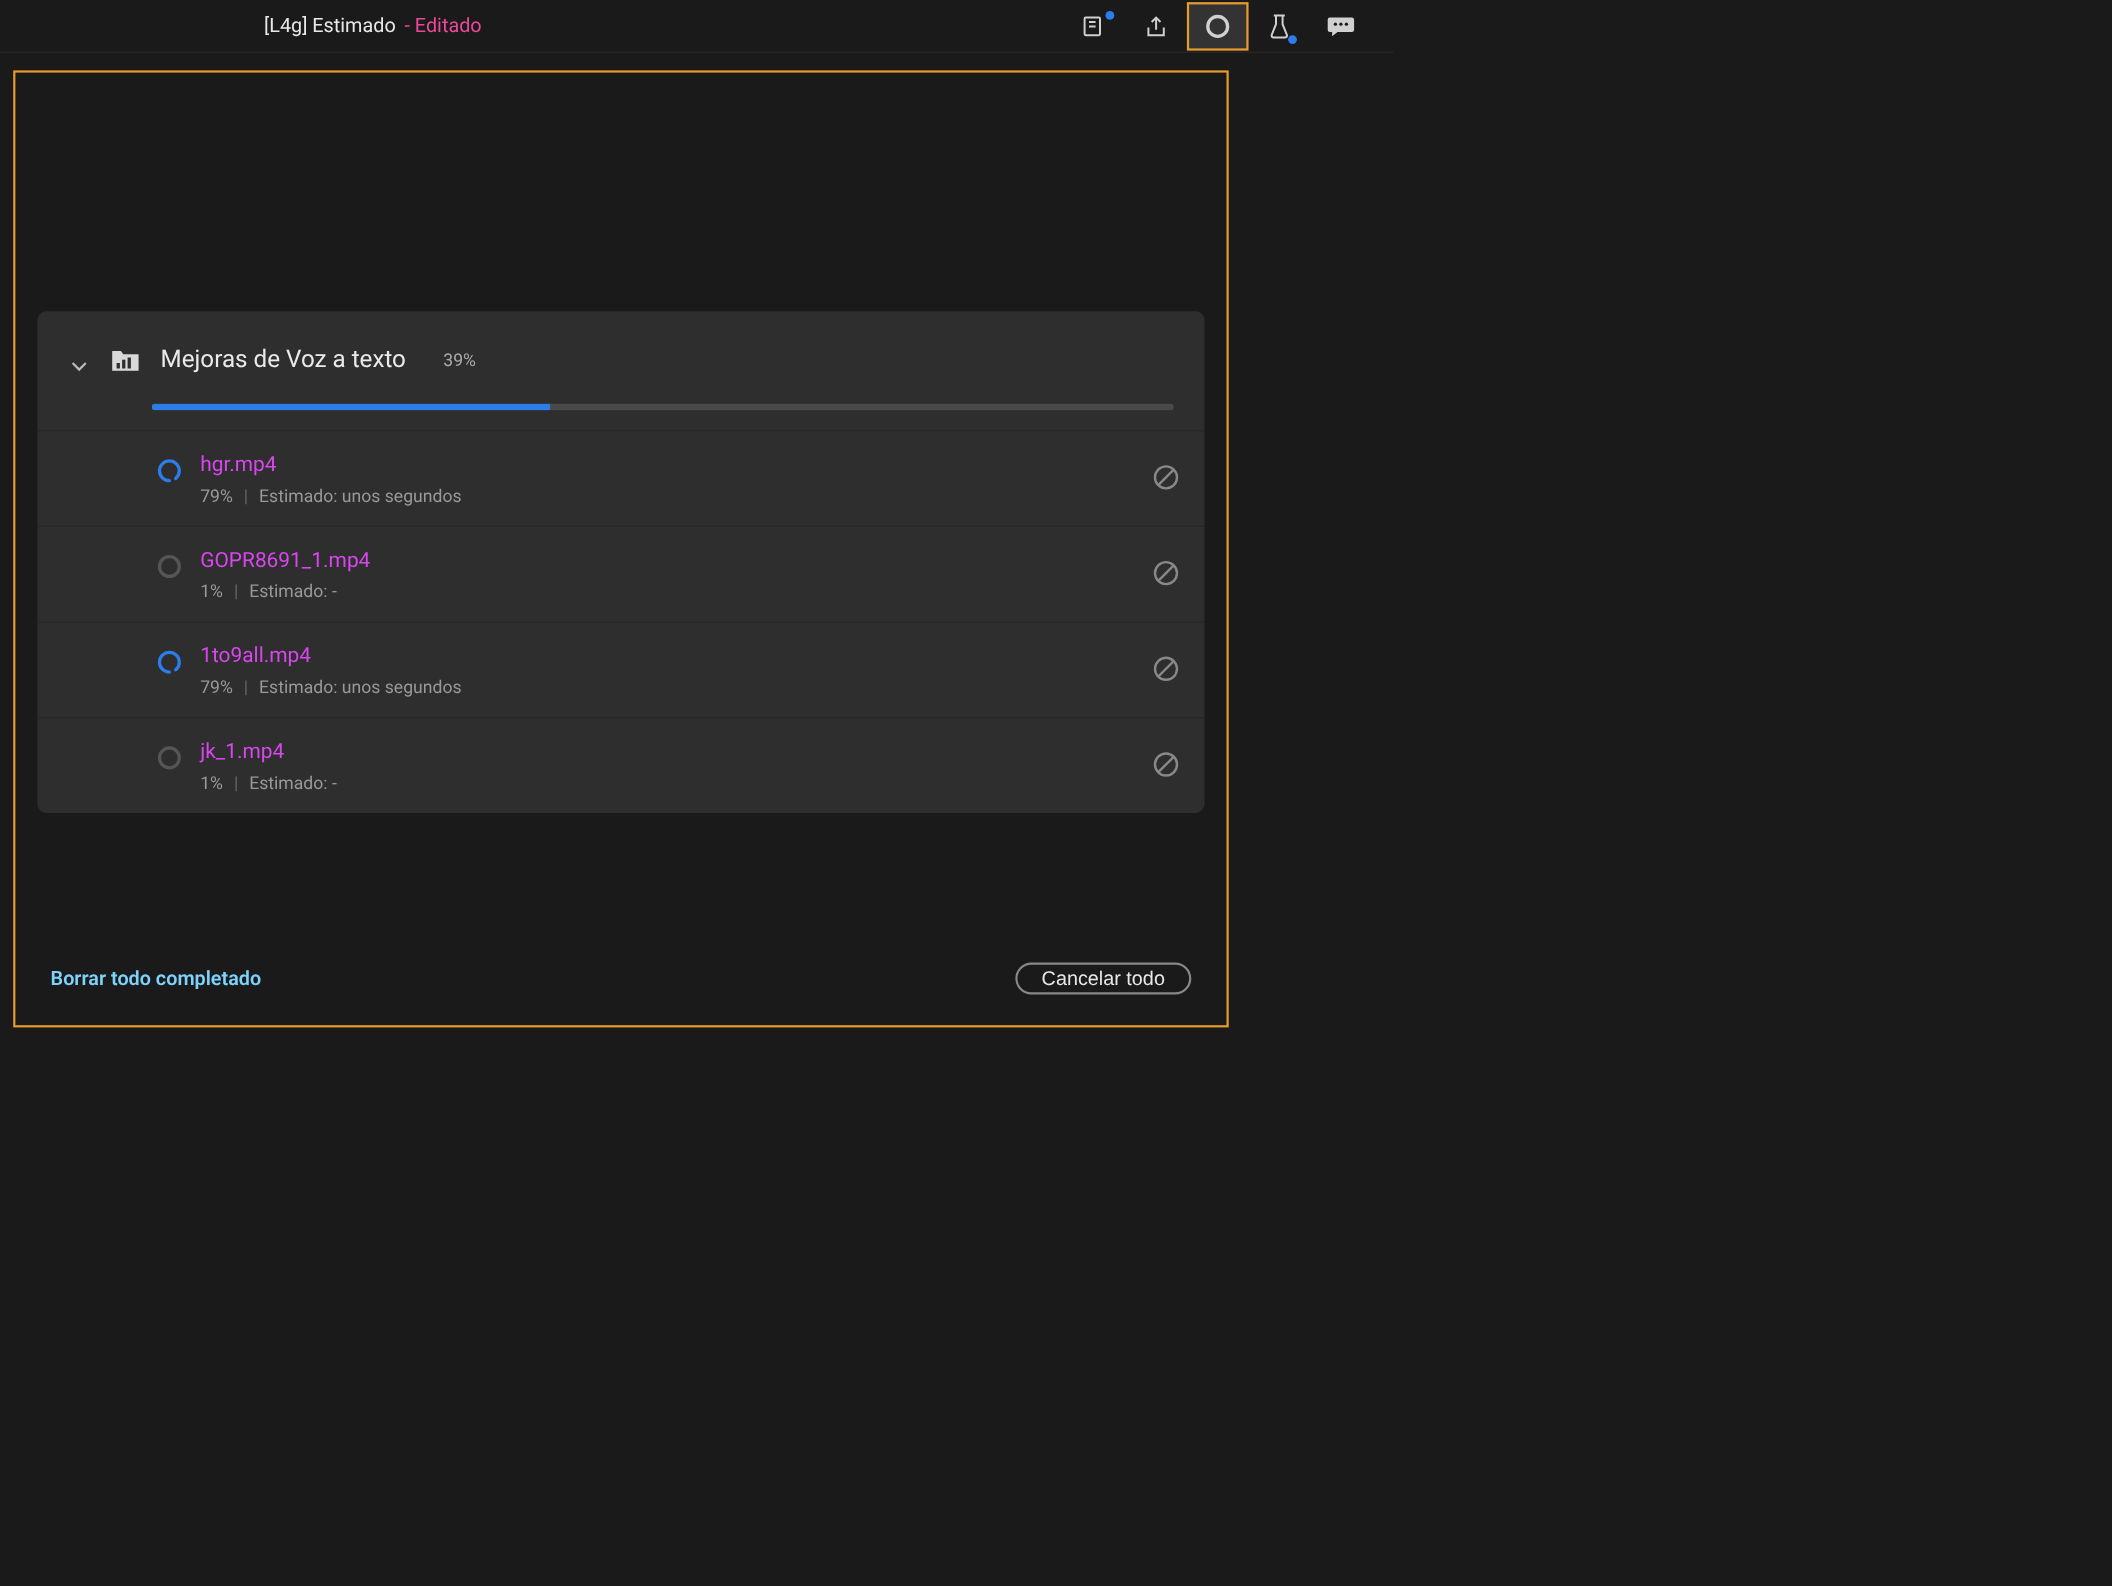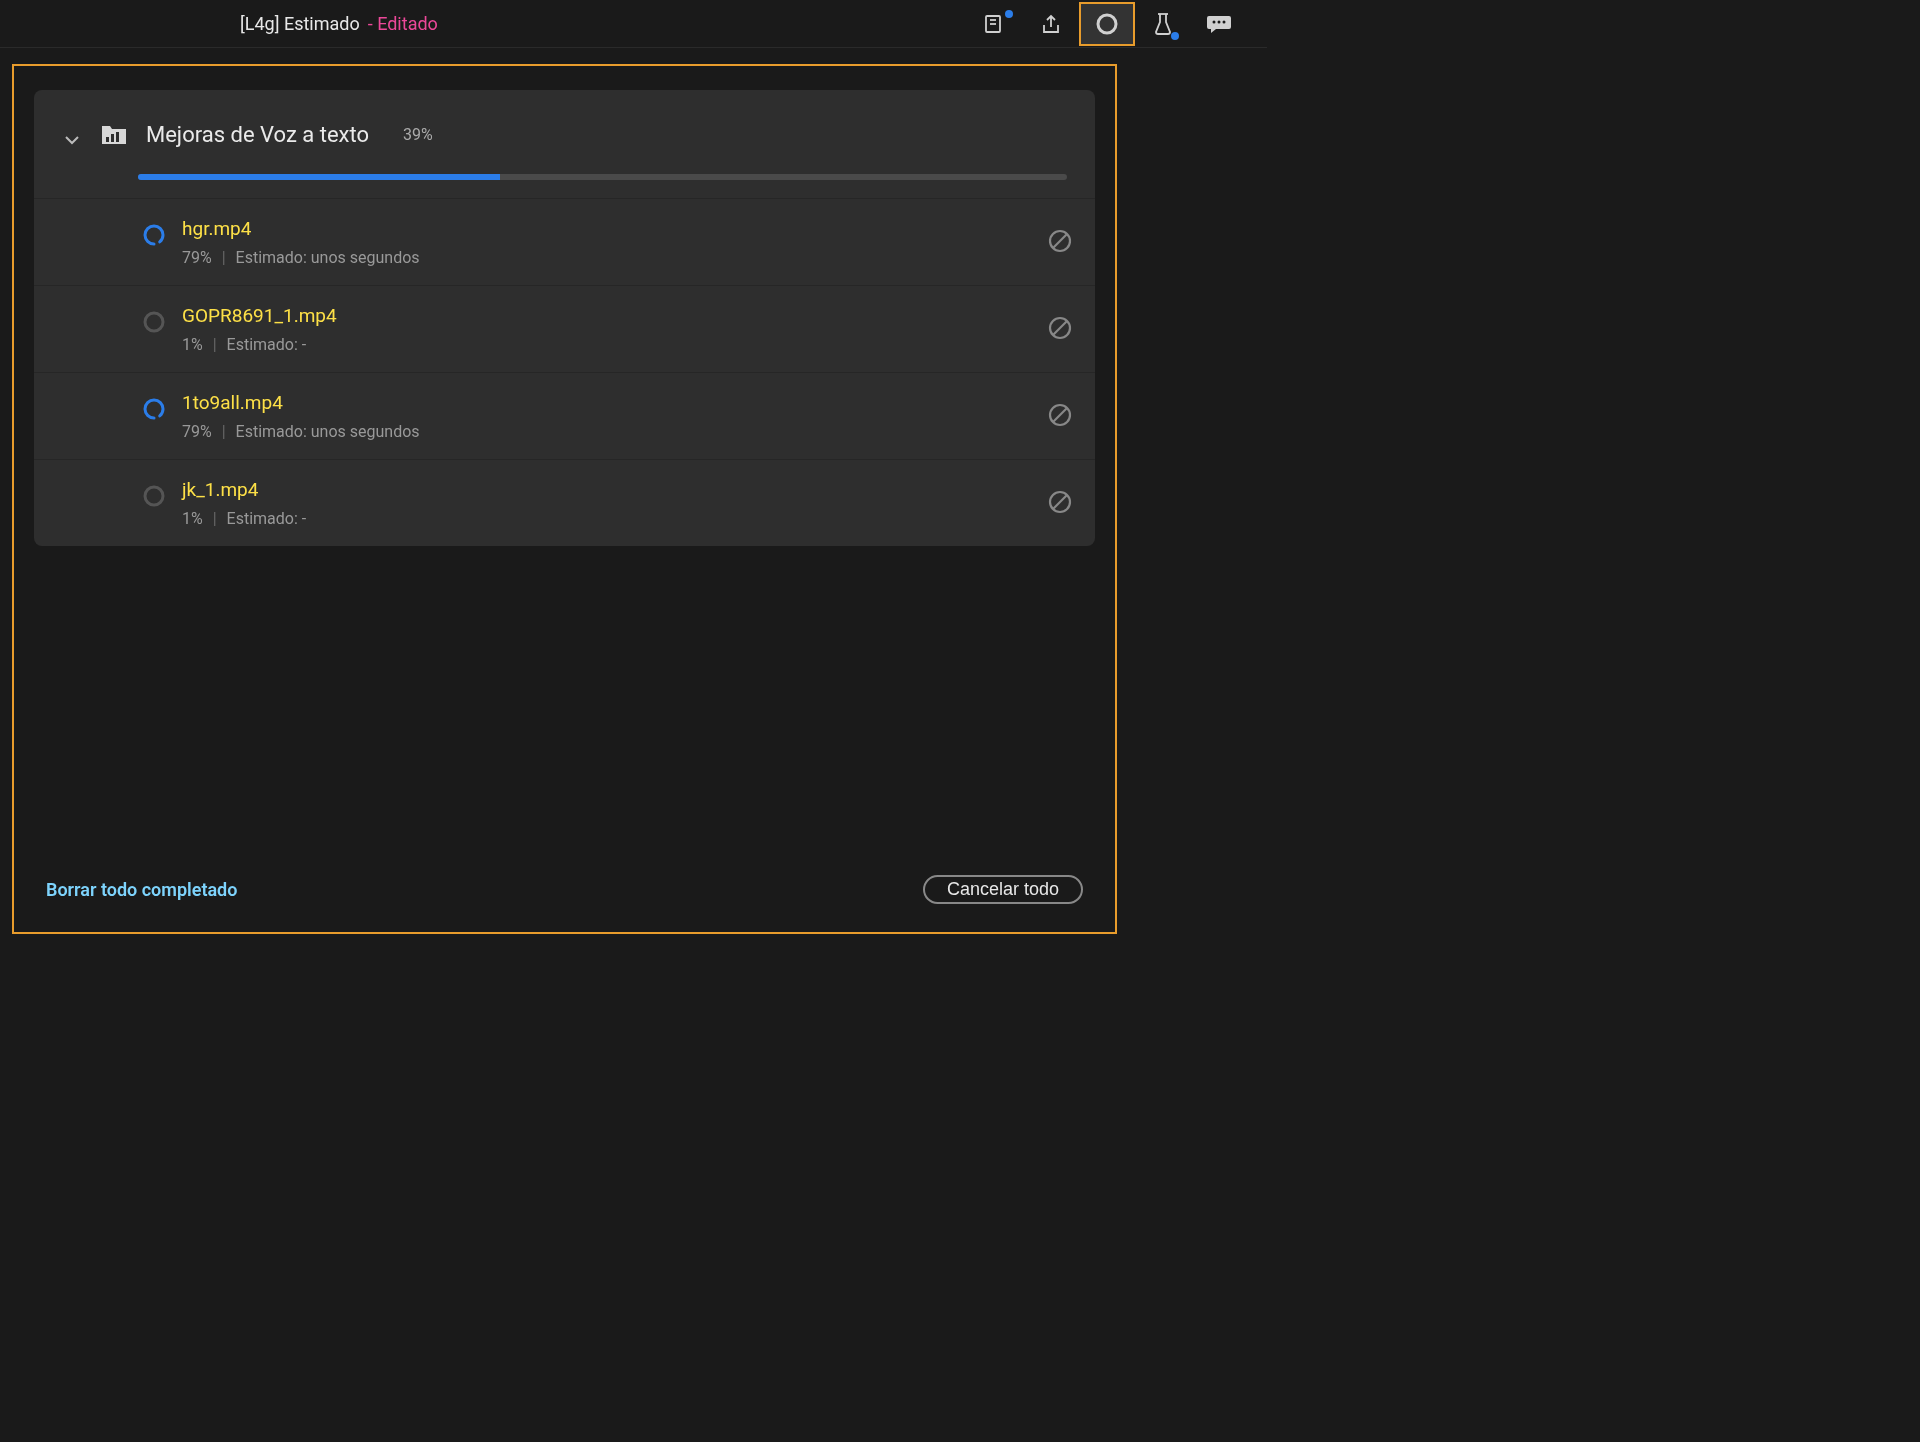--- a/index.html
+++ b/index.html
@@ -50,20 +50,21 @@
     background: #333;
   }
   .panel-wrap {
     border: 2px solid #e89c2c;
     margin: 16px 150px 0 12px;
     height: 870px;
     background: #1a1a1a;
     display: flex;
     flex-direction: column;
     position: relative;
+    justify-content: center;
   }
   .process-card {
     margin: 24px 20px 0 20px;
     background: #2e2e2e;
     border-radius: 8px;
     overflow: hidden;
   }
   .card-header {
     display: flex;
     align-items: center;
@@ -103,21 +104,21 @@
   }
   .item-spinner {
     position: absolute;
     left: 108px;
     top: 24px;
     width: 24px; height: 24px;
   }
   .item-spinner.idle { color:#555; }
   .item-spinner.active { color:#2b7de9; }
   .item-text { margin-left: 44px; flex:1; }
-  .item-name { font-size: 19px; color:#fde047; }
+  .item-name { font-size: 19px; color:#d946ef; }
   .item-status { font-size: 16px; color:#999; margin-top: 8px; }
   .item-status .sep { margin: 0 6px; color:#666; }
   .cancel-icon {
     width: 28px; height: 28px;
     color:#888;
     cursor: pointer;
   }
   .footer {
     position:absolute;
     bottom: 28px;

